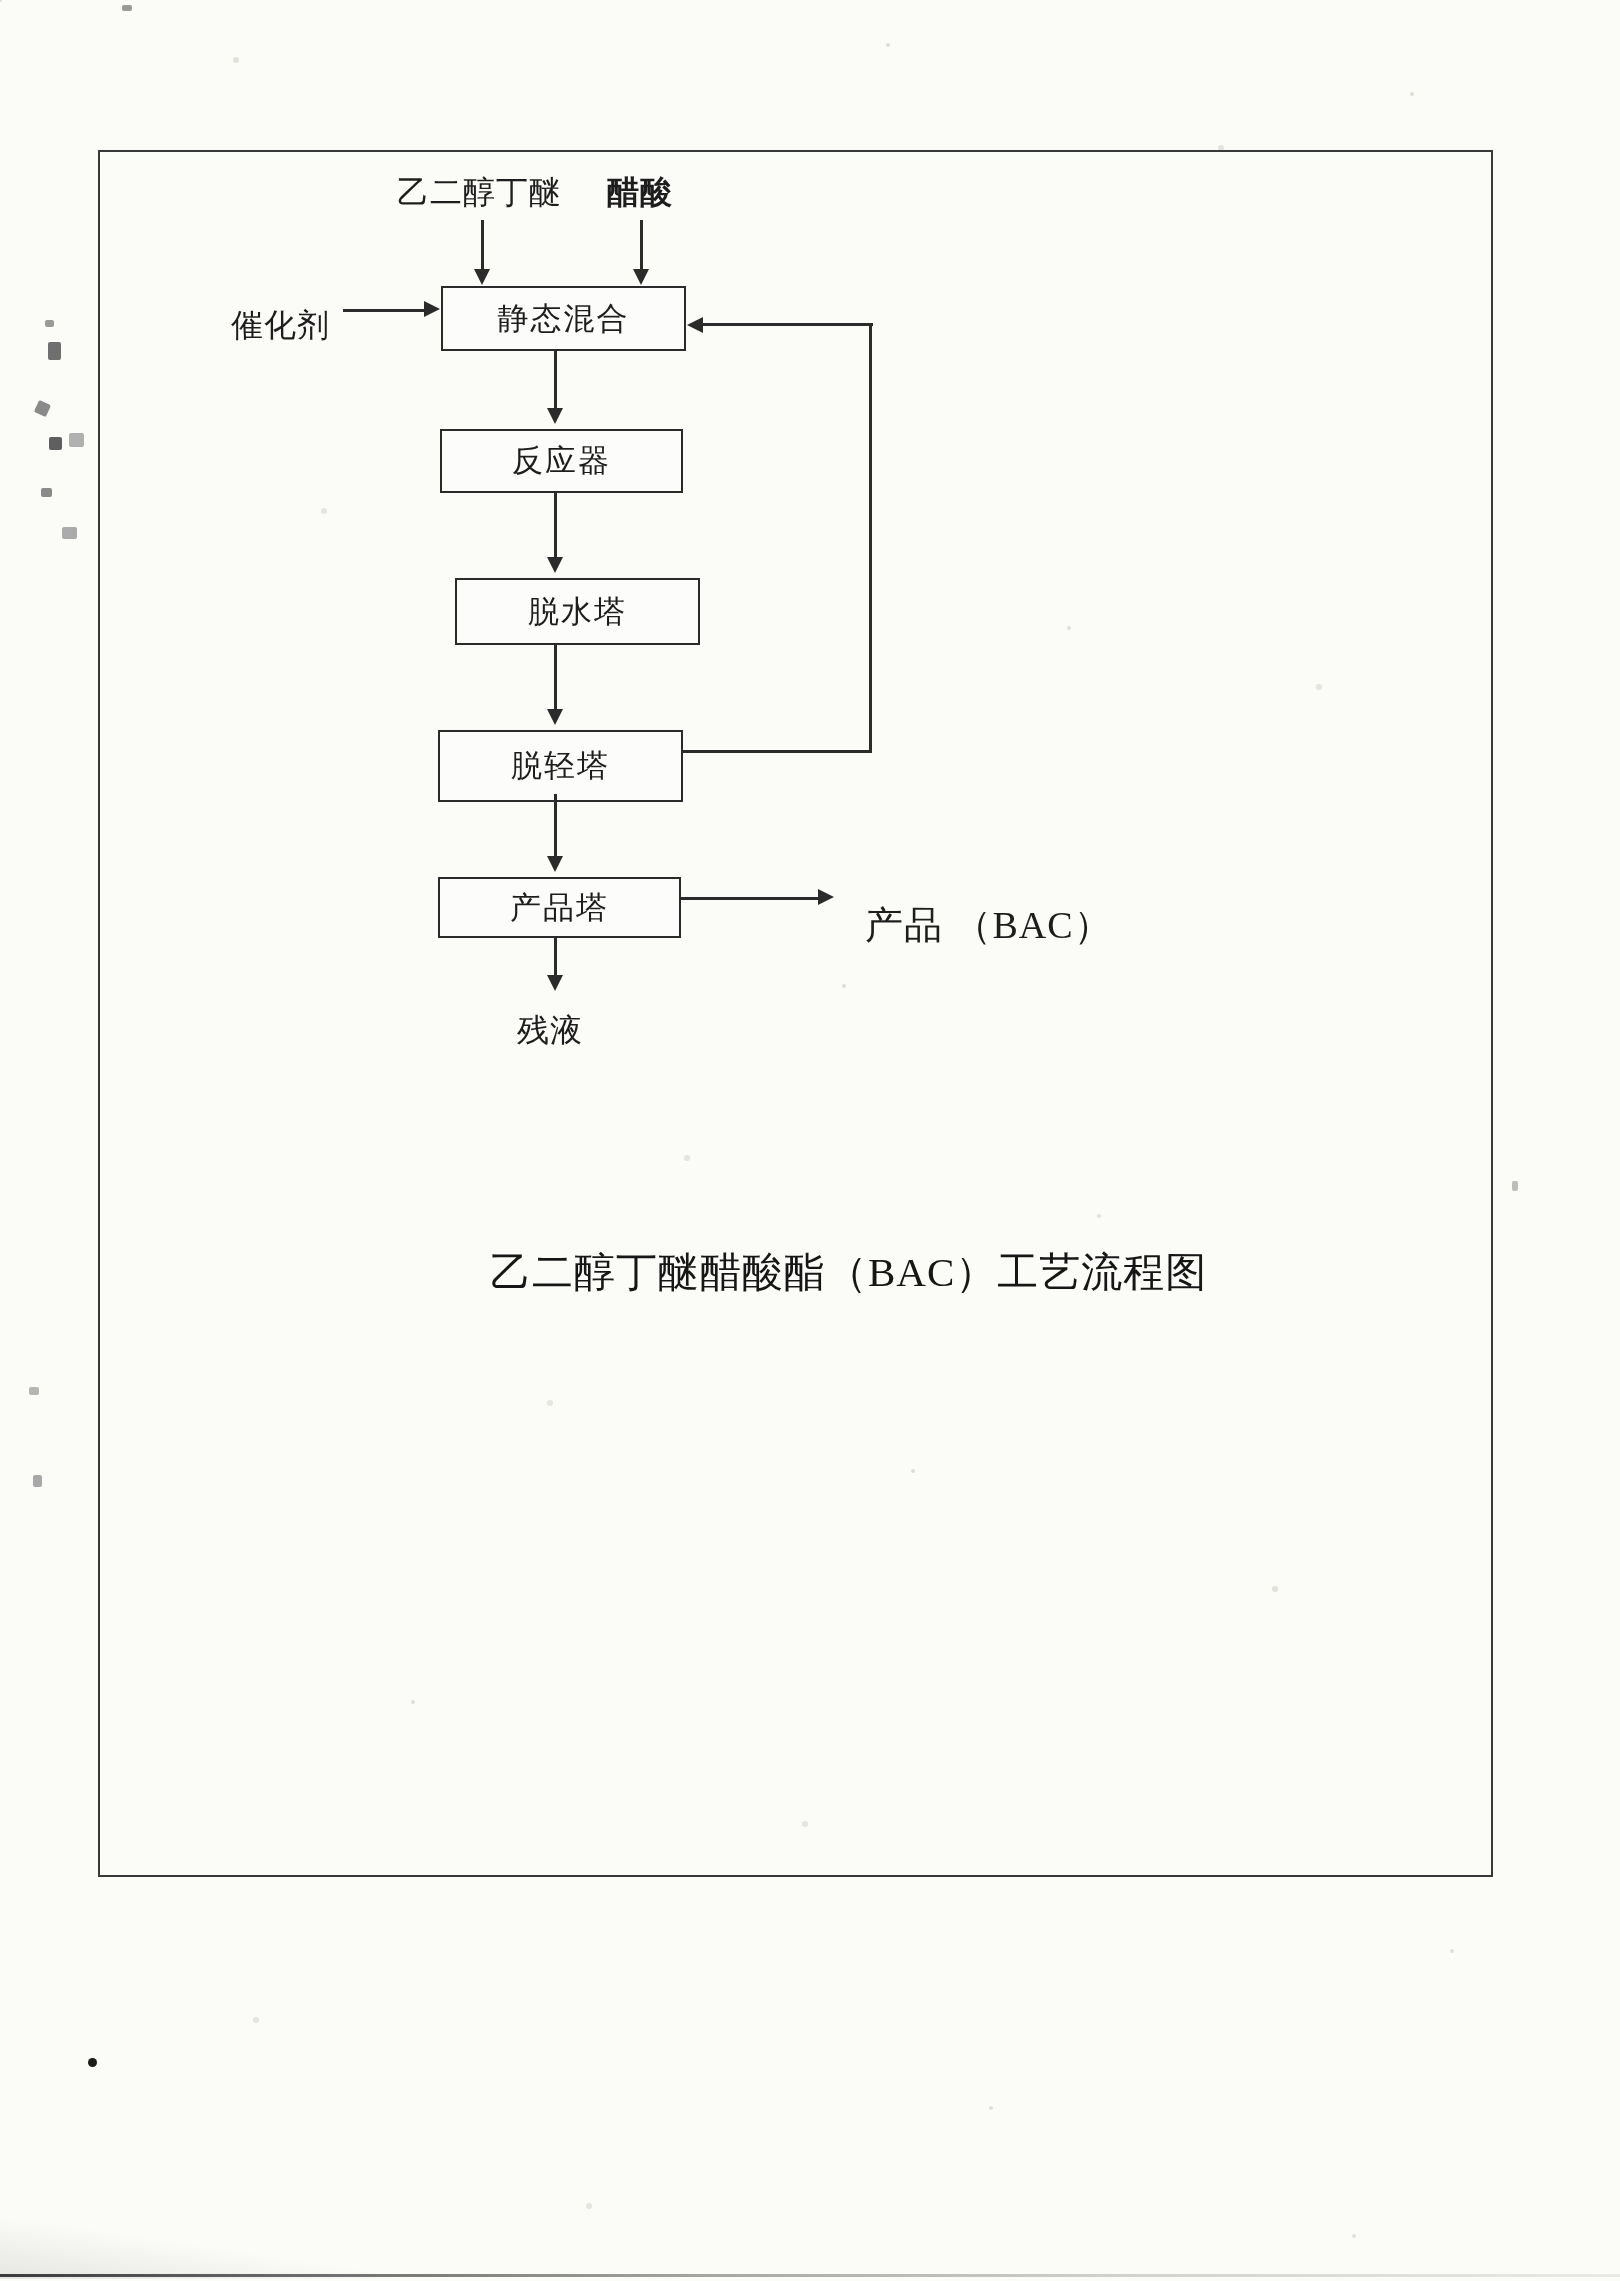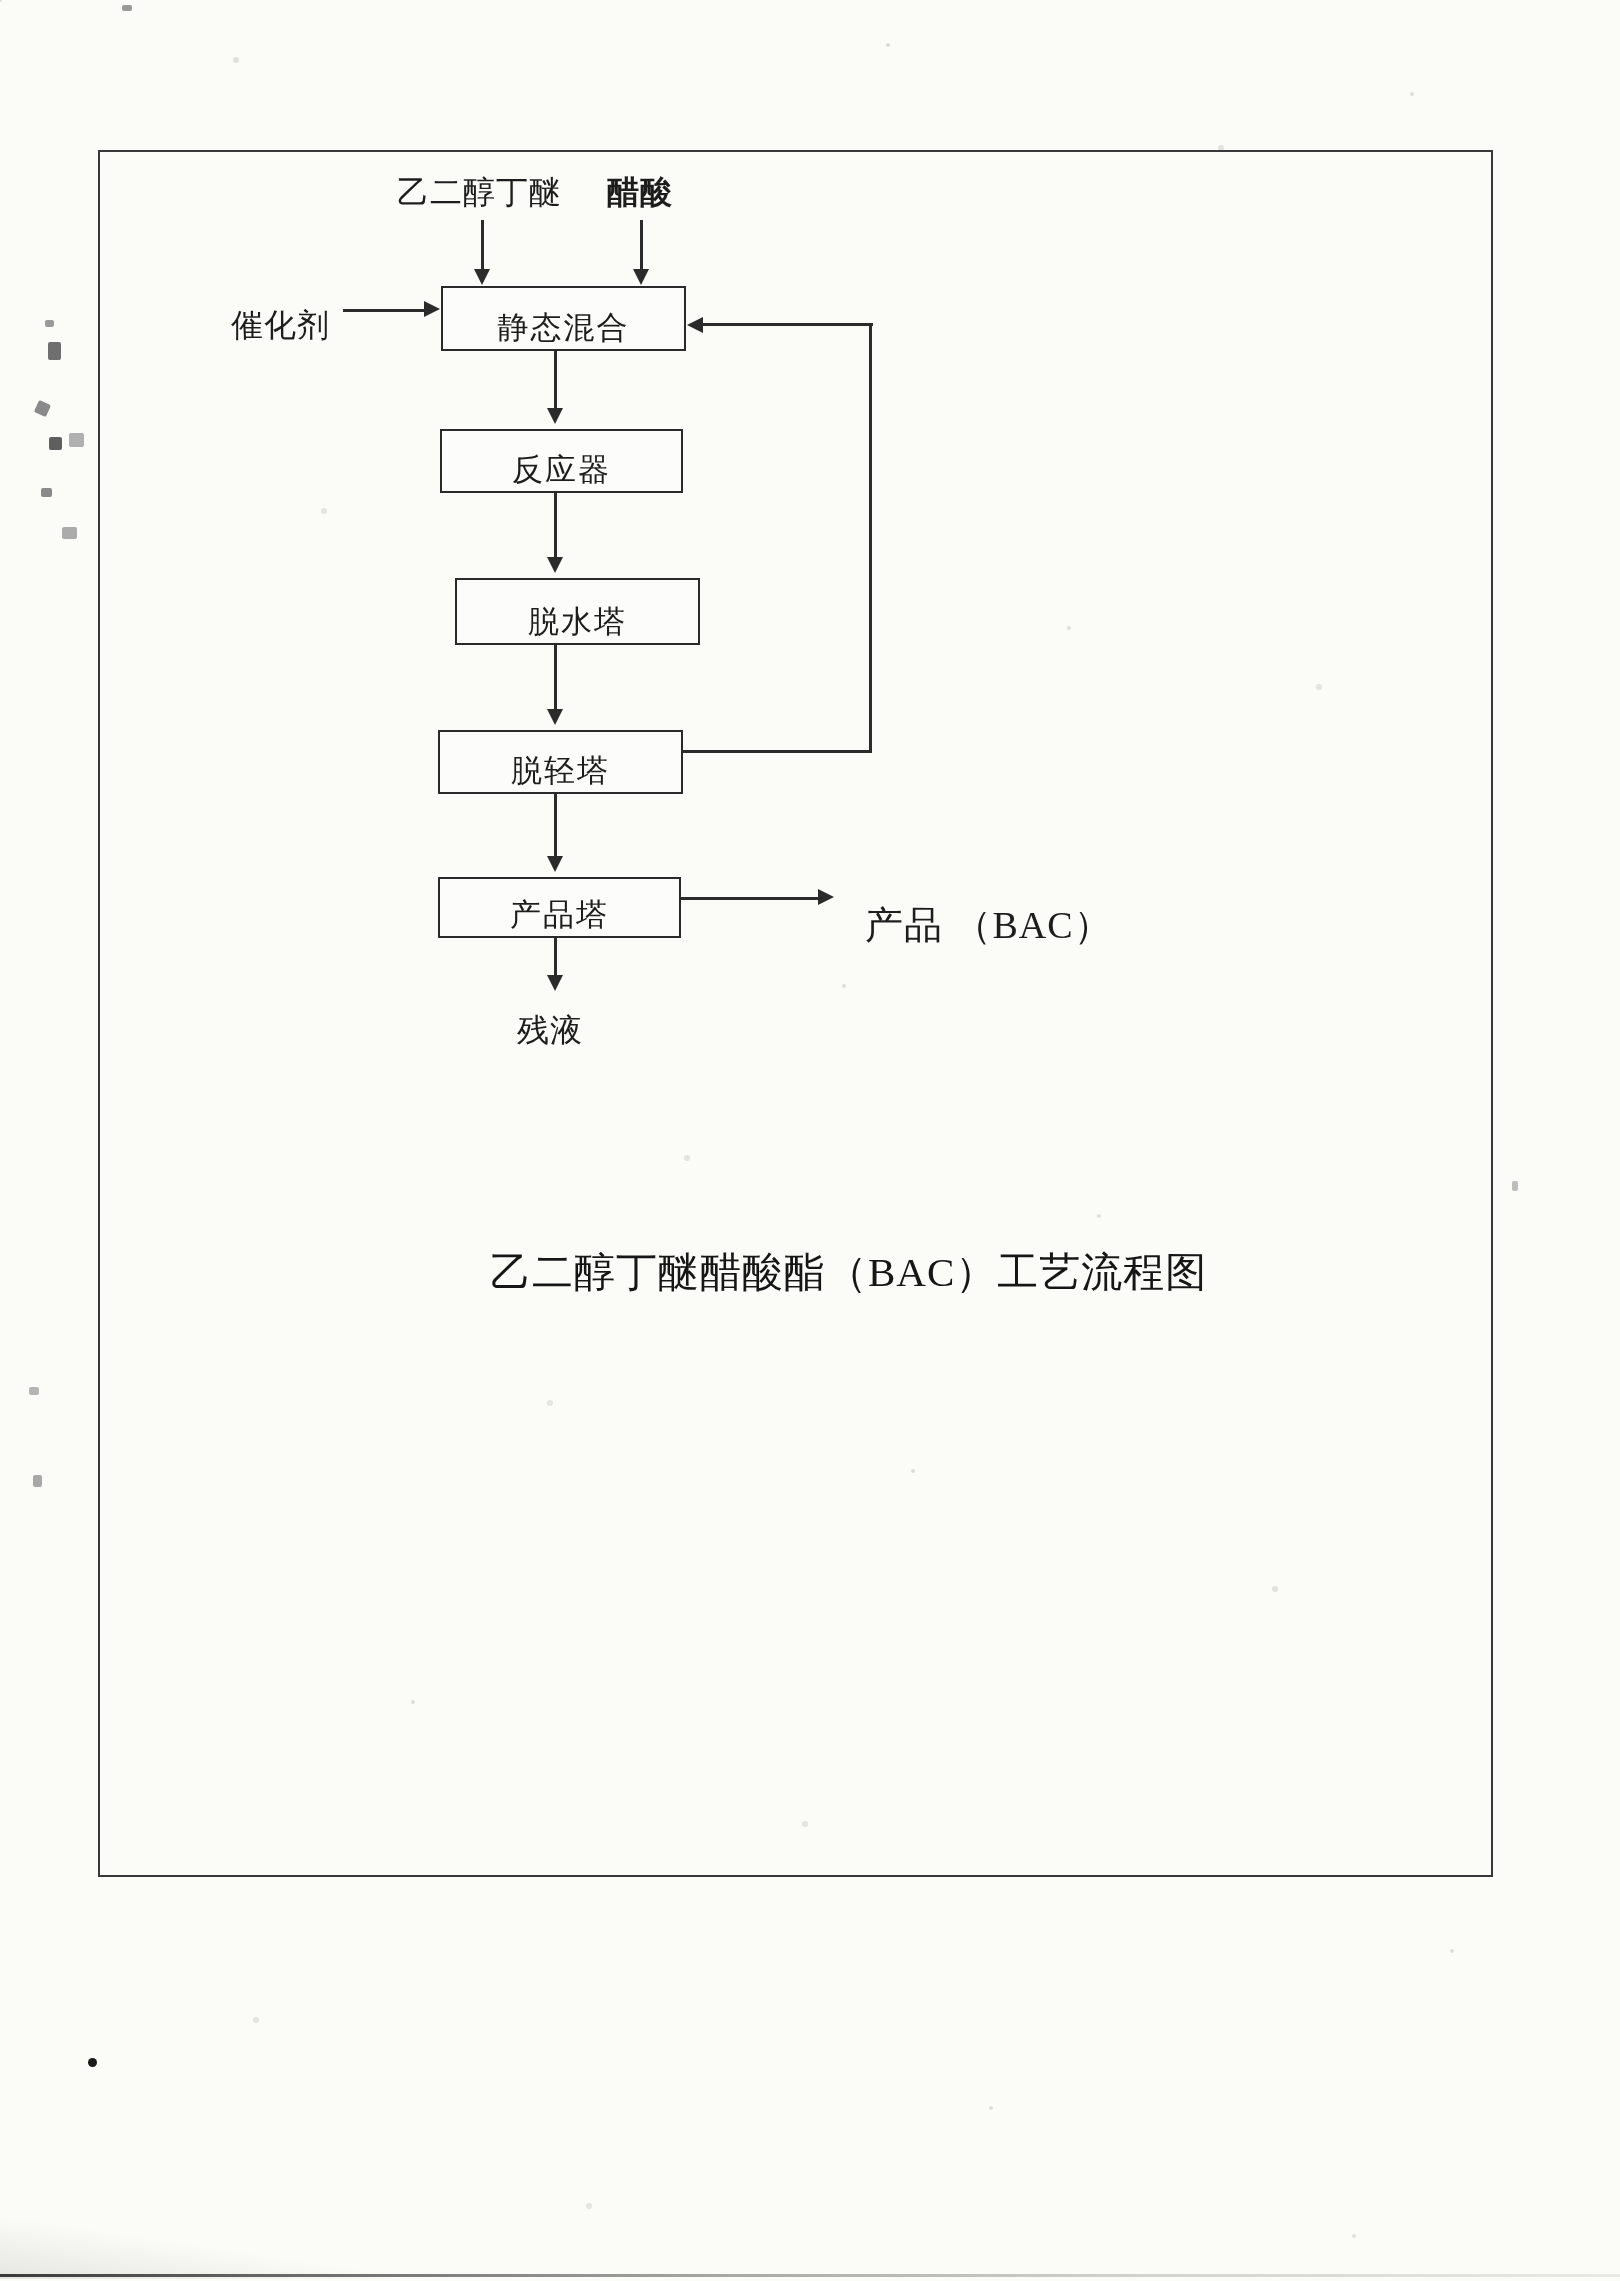--- a/index.html
+++ b/index.html
@@ -16,27 +16,27 @@
   
   .page-border {
     left: 98px; top: 150px; width: 1395px; height: 1727px;
     border: 2px solid #383838;
   }
 
   
   .flow-box {
     border: 2.9px solid #2a2a2a;
     background: #fcfcfa;
-    display: flex; align-items: flex-end; justify-content: center;
+    display: flex; align-items: center; justify-content: center;
     font-size: 31px; letter-spacing: 2px; color: #1d1d1d;
   }
   .box-static-mixer   { left: 441px; top: 286px; width: 245px; height: 65px; }
   .box-reactor        { left: 440px; top: 429px; width: 243px; height: 64px; }
   .box-dehydration    { left: 455px; top: 578px; width: 245px; height: 67px; }
-  .box-light-removal  { left: 438px; top: 730px; width: 245px; height: 64px; }
+  .box-light-removal  { left: 438px; top: 730px; width: 245px; height: 72px; }
   .box-product-tower  { left: 438px; top: 877px; width: 243px; height: 61px; }
 
   
   .flow-label { font-size: 32px; color: #1d1d1d; letter-spacing: 1px; white-space: nowrap; }
   .label-egbe     { left: 397px; top: 171px; }
   .label-acetic   { left: 607px; top: 171px; font-weight: bold; }
   .label-catalyst { left: 231px; top: 304px; }
   .label-product  { left: 865px; top: 900px; font-size: 38px; }
   .label-residue  { left: 517px; top: 1009px; font-size: 32px; }
   .caption {

